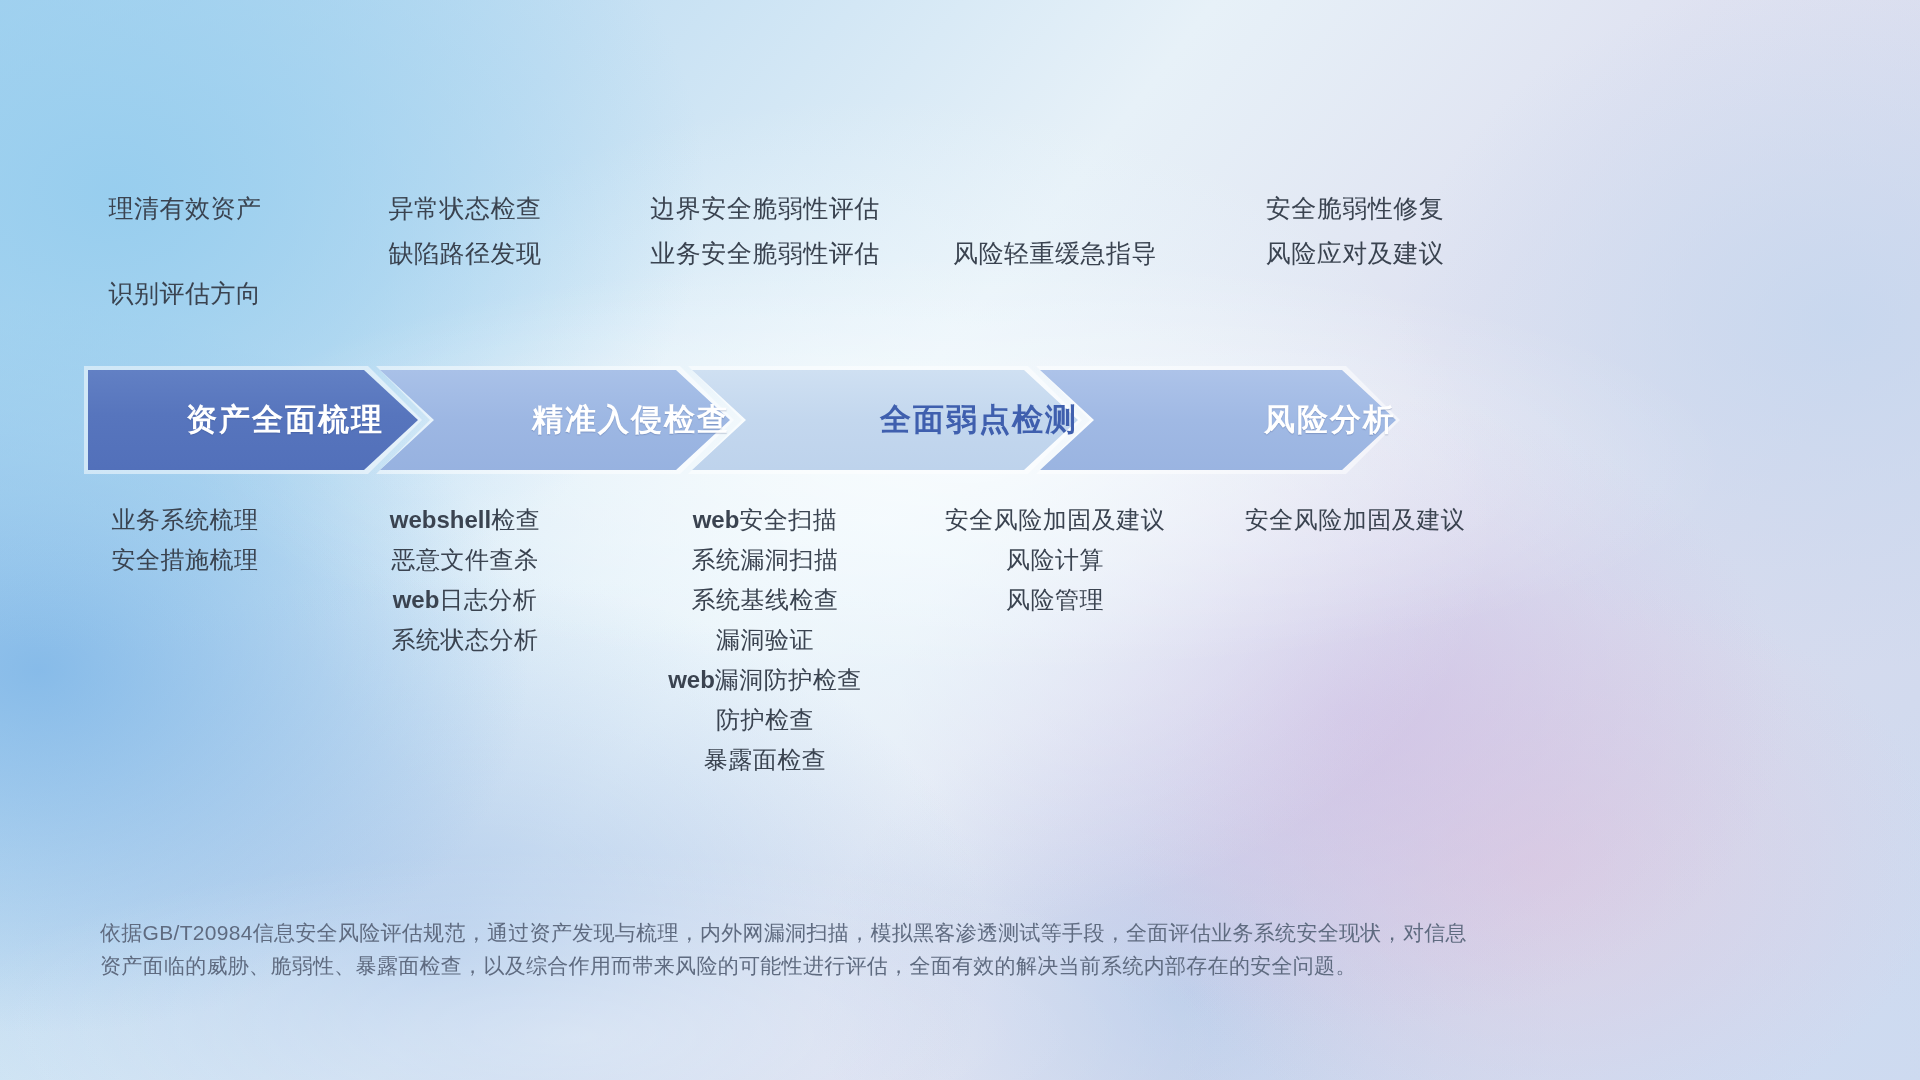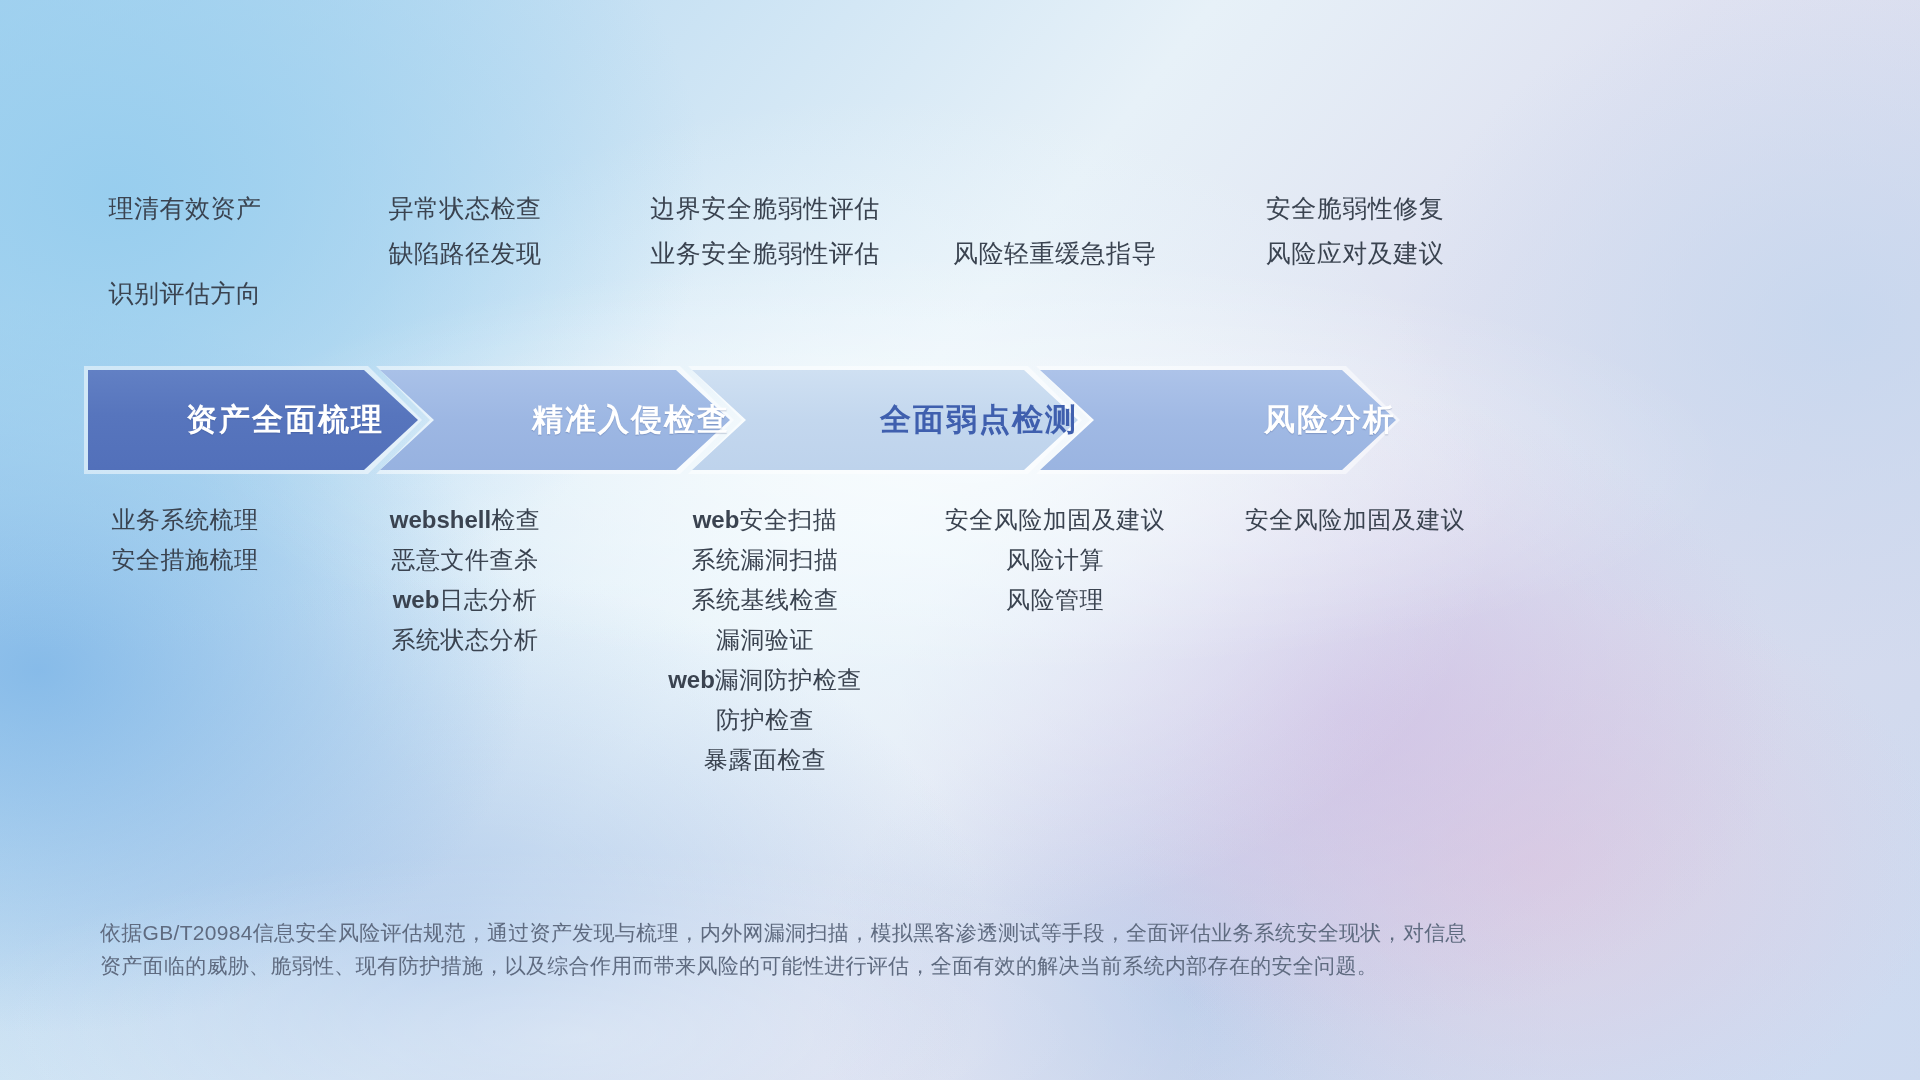--- a/index.html
+++ b/index.html
@@ -225,16 +225,16 @@
         <div class="bcaption-line">风险计算</div>
         <div class="bcaption-line">风险管理</div>
       </div>
       <div class="caption-col" style="position: absolute; left: 1175px; width: 360px; top: 0px;">
         <div class="bcaption-line">安全风险加固及建议</div>
       </div>
     </div>
 
   <div id="footer">
     <div class="footer-line">依据GB/T20984信息安全风险评估规范，通过资产发现与梳理，内外网漏洞扫描，模拟黑客渗透测试等手段，全面评估业务系统安全现状，对信息</div>
-    <div class="footer-line">资产面临的威胁、脆弱性、现有防护措施，以及综合作用而带来风险的可能性进行评估，全面有效的解决当前系统内部存在的安全问题。</div>
+    <div class="footer-line">资产面临的威胁、脆弱性、暴露面检查，以及综合作用而带来风险的可能性进行评估，全面有效的解决当前系统内部存在的安全问题。</div>
   </div>
 
 </div>
 
 </body></html>

